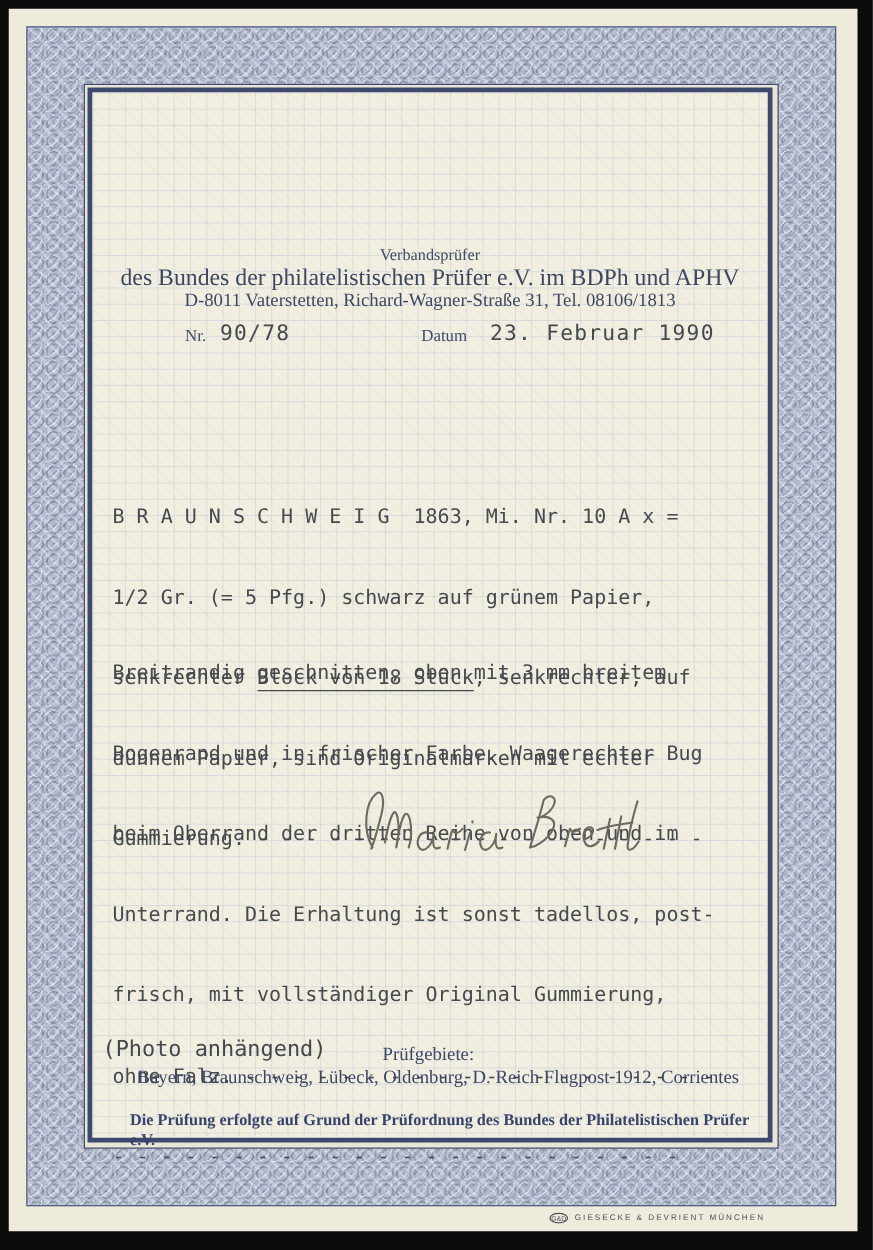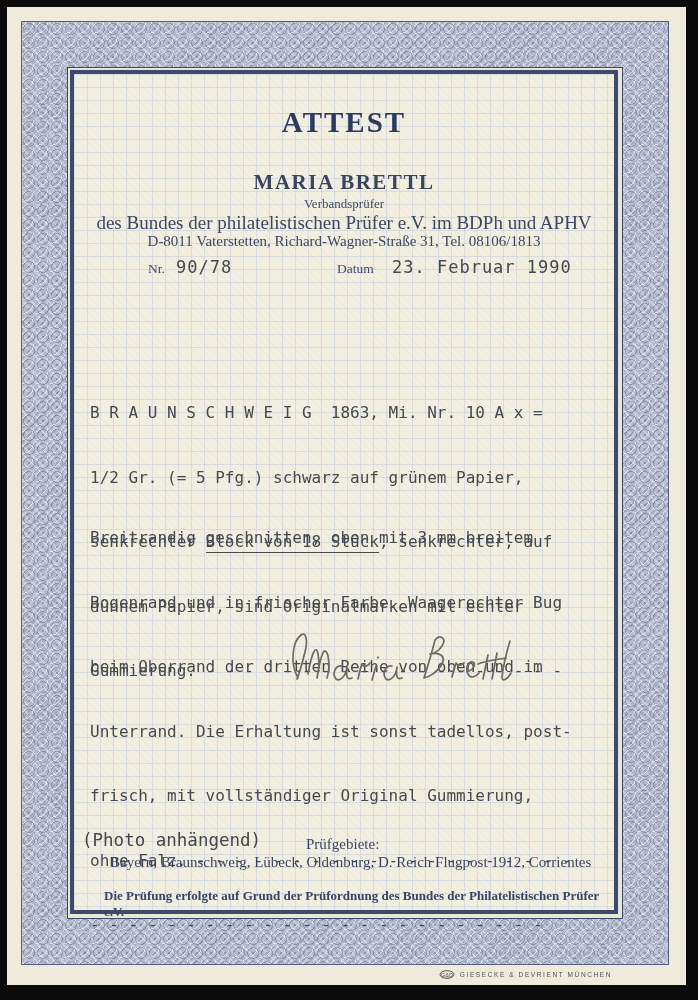--- a/index.html
+++ b/index.html
@@ -58,23 +58,21 @@
 </head>
 <body>
 
 <div class="photo">
   <div class="paper">
     <div class="band">
       <div class="content-frame">
         <div class="frame-inner">
           <div class="content">
 
-            <div class="row center title" style="top:32px;">ATTEST</div>
 
-            <div class="row center name" style="top:96px;">MARIA BRETTL</div>
             <div class="row center role" style="top:122px;">Verbandsprüfer</div>
             <div class="row center org" style="top:138px;">des Bundes der philatelistischen Prüfer e.V. im BDPh und APHV</div>
             <div class="row center address" style="top:159px;">D-8011 Vaterstetten, Richard-Wagner-Straße 31, Tel. 08106/1813</div>
 
             <div class="row" style="top:183px;height:22px;">
               <span style="position:absolute;left:74px;top:4px;" class="seriflabel">Nr.</span>
               <span style="position:absolute;left:102px;top:0;" class="mono nrval">90/78</span>
               <span style="position:absolute;left:263px;top:4px;" class="seriflabel">Datum</span>
               <span style="position:absolute;left:318px;top:0;" class="mono nrval">23. Februar 1990</span>
             </div>

